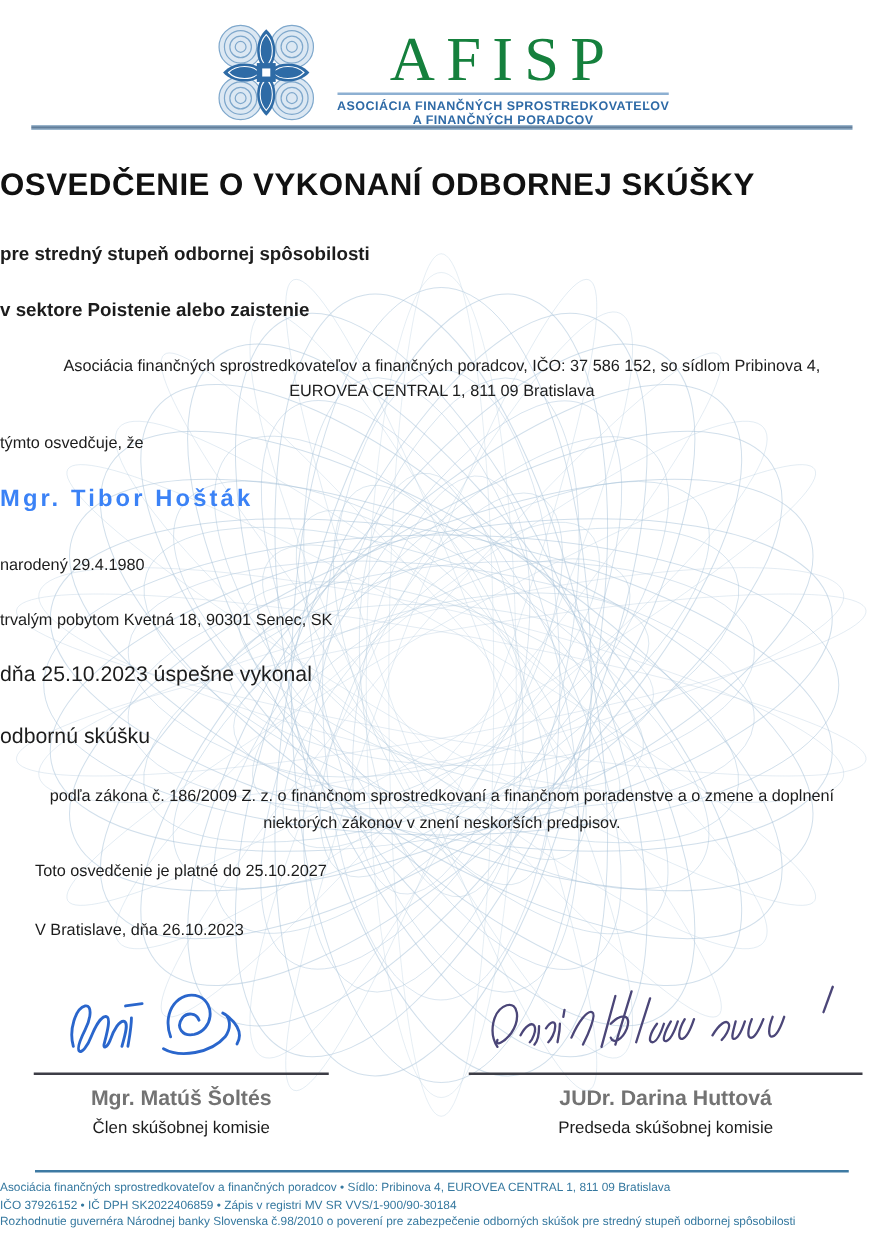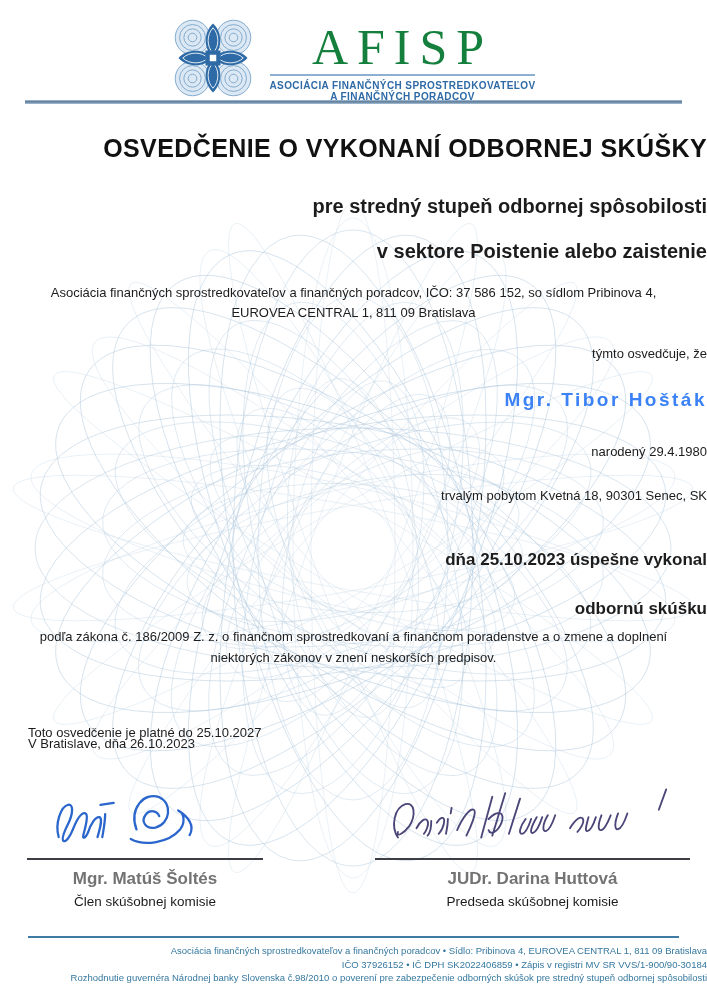--- a/index.html
+++ b/index.html
@@ -1,38 +1,38 @@
 <!DOCTYPE html>
 <html><head>
 <meta charset="utf-8">
 <style>
   html,body{margin:0;padding:0;background:#ffffff;}
   #page{position:relative;width:707px;height:1000px;background:#ffffff;overflow:hidden;
         font-family:"Liberation Sans",sans-serif;color:#1c1c1c;}
   #watermark{position:absolute;left:0;top:0;width:707px;height:1000px;z-index:0;}
   .abs{position:absolute;z-index:2;}
-  .c{position:absolute;left:0;right:0;text-align:right;z-index:2;}
+  .c{position:absolute;left:0;right:0;text-align:left;z-index:2;}
 
   
   .logo-row{top:16px;left:0;right:0;display:flex;justify-content:center;align-items:flex-start;gap:16px;z-index:2;}
   .wordmark{padding-top:6px;text-align:center;}
   .wordmark .acronym{font-family:"Liberation Serif",serif;font-size:50px;line-height:50px;
         letter-spacing:9px;color:#15803d;font-weight:500;}
   .wordmark .wm-rule{height:2px;background:#8db0d2;margin:2px 0 4px 0;}
   .wordmark .sub{font-size:10px;font-weight:700;letter-spacing:0.4px;color:#2e6aa6;line-height:11px;}
   .header-rule{top:100px;left:25px;right:25px;height:4px;
         background:linear-gradient(to bottom,#aac4d9 0%,#5a7795 45%,#aac4d9 100%);}
 
   
   .title{top:134px;font-size:25px;font-weight:700;letter-spacing:0.4px;color:#111;}
-  .sub-bold{font-size:20px;font-weight:700;}
+  .sub-bold{font-size:15px;font-weight:700;}
   .body-t{font-size:13px;}
   .para{left:50%;transform:translateX(-50%);width:645px;text-align:center;line-height:20px;}
   .holder-name{top:389px;font-size:19px;font-weight:700;letter-spacing:2.5px;color:#3b82f6;}
-  .exam-bold{font-size:17px;font-weight:700;margin-top:20px;}
+  .exam-bold{font-size:17px;font-weight:400;}
   .left-t{left:28px;text-align:left;right:auto;}
 
   
   .sig{z-index:2;text-align:center;}
   .sig-left{left:27px;top:782px;width:236px;}
   .sig-right{left:375px;top:782px;width:315px;}
   .sig .scribble{display:block;margin:0 auto;}
   .sig .sig-rule{height:2px;background:#3d3d46;margin-top:2px;}
   .sig .sig-name{font-size:17px;font-weight:700;margin-top:9px;color:#737373;}
   .sig .sig-role{font-size:13.5px;margin-top:5px;}
@@ -155,21 +155,21 @@
   <div class="c sub-bold" style="top:195px;">pre stredný stupeň odbornej spôsobilosti</div>
   <div class="c sub-bold" style="top:240px;">v sektore Poistenie alebo zaistenie</div>
   <div class="c body-t para" style="top:283px;">Asociácia finančných sprostredkovateľov a finančných poradcov, IČO: 37 586 152, so sídlom Pribinova 4, EUROVEA CENTRAL 1, 811 09 Bratislava</div>
   <div class="c body-t" style="top:346px;">týmto osvedčuje, že</div>
   <div class="c holder-name">Mgr. Tibor Hošták</div>
   <div class="c body-t" style="top:444px;">narodený 29.4.1980</div>
   <div class="c body-t" style="top:488px;">trvalým pobytom Kvetná 18, 90301 Senec, SK</div>
   <div class="c exam-bold" style="top:530px;">dňa 25.10.2023 úspešne vykonal</div>
   <div class="c exam-bold" style="top:579px;">odbornú skúšku</div>
   <div class="c body-t para" style="top:626px;line-height:21px;width:655px;">podľa zákona č. 186/2009 Z. z. o finančnom sprostredkovaní a finančnom poradenstve a o zmene a doplnení niektorých zákonov v znení neskorších predpisov.</div>
-  <div class="c body-t left-t" style="top:689px;margin-top:36px;">Toto osvedčenie je platné do 25.10.2027</div>
+  <div class="c body-t left-t" style="top:689px;">Toto osvedčenie je platné do 25.10.2027</div>
   <div class="c body-t left-t" style="top:736px;">V Bratislave, dňa 26.10.2023</div>
 
   <div class="abs sig sig-left">
     <svg class="scribble" width="210" height="74" viewBox="0 0 210 78">
       <g fill="none" stroke="#2a66cc" stroke-width="2.4" stroke-linecap="round" stroke-linejoin="round">
         <path d="M14,58 C10,44 16,26 24,24 C30,23 29,34 24,44 C20,52 17,60 19,62 C21,64 26,58 29,50 C33,40 38,32 42,33 C46,34 42,48 40,56 C39,60 42,60 45,53 C48,44 53,36 57,37 C61,39 57,50 55,58"></path>
         <path d="M63,34 C63,42 61,52 60,58"></path>
         <path d="M58,24 L72,22"></path>
         <path d="M96,50 C88,28 104,10 120,16 C134,22 132,44 116,48 C106,50 100,42 106,34 C110,29 118,30 120,36"></path>
         <path d="M90,60 C104,68 130,64 142,50 C148,42 146,32 140,30 C150,36 158,46 152,56"></path>

